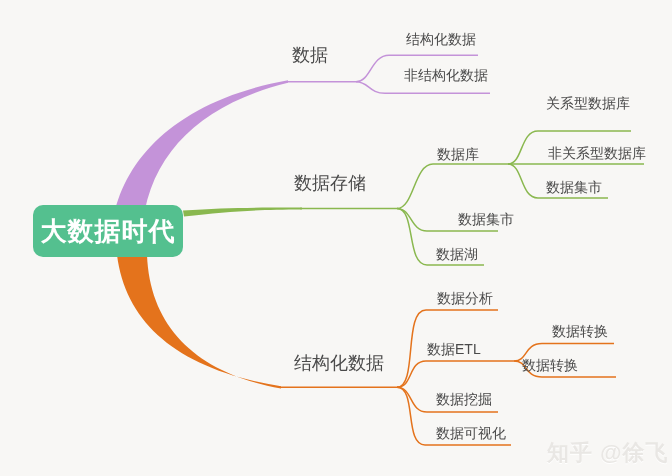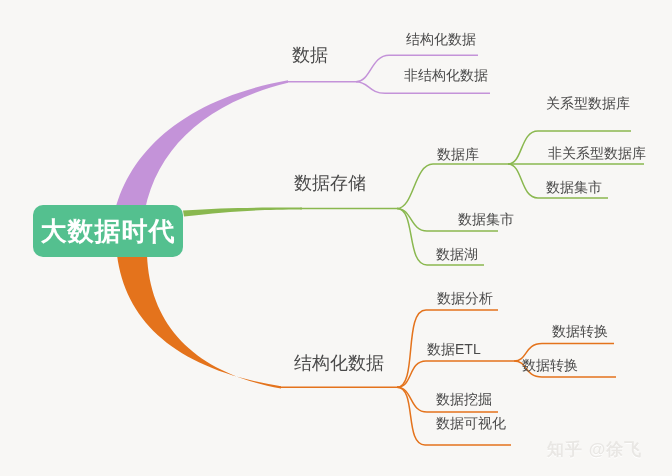--- a/index.html
+++ b/index.html
@@ -15,21 +15,21 @@
   .lvl1{font-size:18px;}
   .lvl2{font-size:14px;}
   .root-node{
     position:absolute;left:33px;top:205px;width:150px;height:52px;
     background:#54c08f;border-radius:10px;
     display:flex;align-items:center;justify-content:center;
     color:#ffffff;font-size:26px;font-weight:bold;letter-spacing:1px;
   }
   .watermark{
     position:absolute;left:547px;top:438px;
-    font-size:17px;font-weight:600;color:#e9e7e4;
+    font-size:22px;font-weight:600;color:#e9e7e4;
     text-shadow:0 1px 0 #ffffff;letter-spacing:1px;
   }
 </style>
 </head>
 <body>
 
 <svg id="mindmap-svg" width="672" height="476" viewBox="0 0 672 476">
 
   <path stroke="none" d="M113,220 C124,158 178,100 288,80.2 L288,82.8 C205,103 152,150 143,222 Z" fill="#c493d9"></path>
   <path fill="none" stroke-width="1.6" d="M286,81.7 L356,81.7" stroke="#c493d9"></path>
@@ -70,15 +70,15 @@
 <div class="node-label lvl2" style="left:546px;top:180px">数据集市</div>
 <div class="node-label lvl2" style="left:458px;top:212px">数据集市</div>
 <div class="node-label lvl2" style="left:436px;top:247px">数据湖</div>
 
 <div class="node-label lvl1" style="left:294px;top:354px">结构化数据</div>
 <div class="node-label lvl2" style="left:437px;top:291px">数据分析</div>
 <div class="node-label lvl2" style="left:427px;top:342px">数据ETL</div>
 <div class="node-label lvl2" style="left:552px;top:324px">数据转换</div>
 <div class="node-label lvl2" style="left:522px;top:358px">数据转换</div>
 <div class="node-label lvl2" style="left:436px;top:392px">数据挖掘</div>
-<div class="node-label lvl2" style="left:436px;top:416px">数据可视化</div>
+<div class="node-label lvl2" style="left:436px;top:426px">数据可视化</div>
 
 <div class="watermark">知乎 @徐飞</div>
 
 </body></html>

